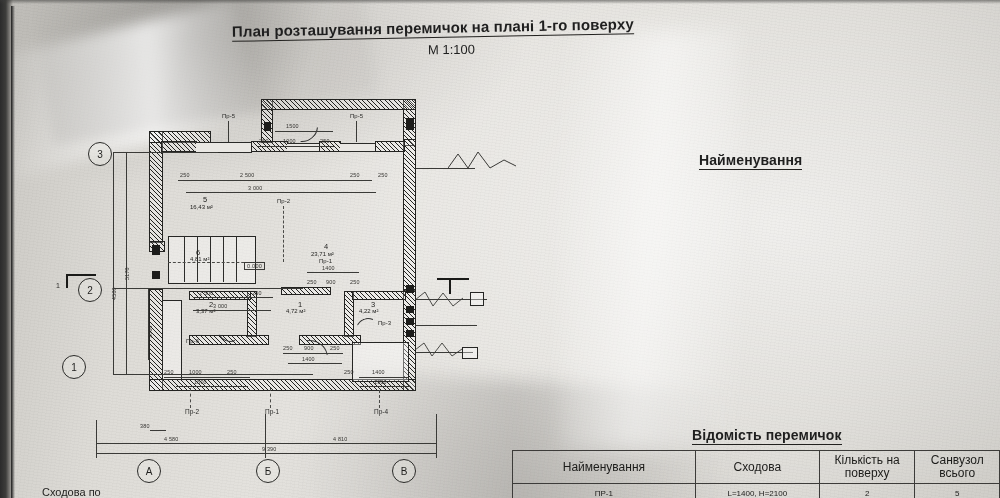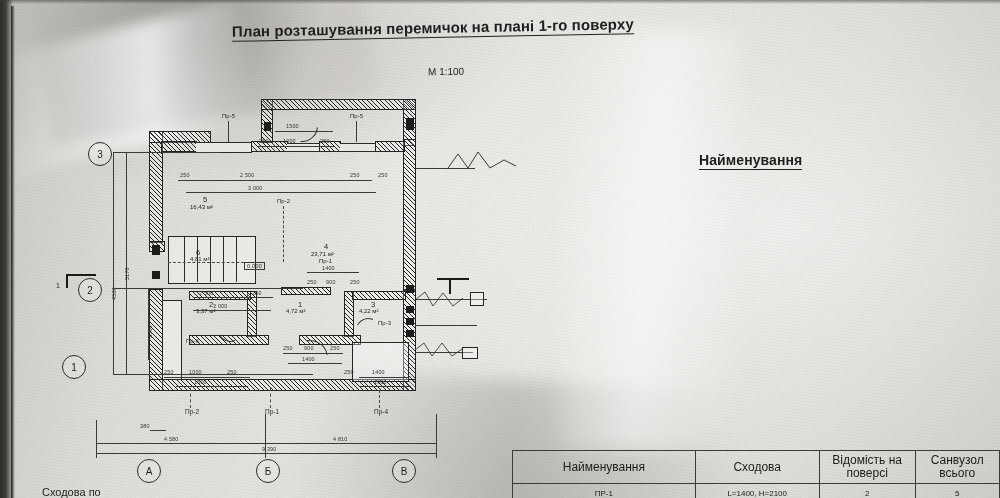--- a/index.html
+++ b/index.html
@@ -119,21 +119,21 @@
   <div class="grain"></div>
   <div class="crease crease-a"></div>
   <div class="crease crease-b"></div>
   <div class="crease crease-c"></div>
   <div class="crease crease-d"></div>
   <div class="edge-left"></div>
   <div class="edge-left2"></div>
   <div class="edge-top"></div>
 
   <div class="ink ttl" style="left:232px;top:19px;font-size:15px;transform:rotate(-1.1deg);">План розташування перемичок на плані 1-го поверху</div>
-  <div class="ink" style="left:428px;top:42px;font-size:10px;transform:rotate(-0.6deg);margin-top:24px;">М 1:100</div>
+  <div class="ink" style="left:428px;top:42px;font-size:13px;transform:rotate(-0.6deg);">М 1:100</div>
 
   <div id="plan">
 
     <div class="wall" style="left:150px;top:132px;width:12px;height:110px;"></div>
     <div class="wall" style="left:150px;top:132px;width:60px;height:10px;"></div>
     <div class="wall" style="left:262px;top:100px;width:10px;height:42px;"></div>
     <div class="wall" style="left:404px;top:100px;width:11px;height:45px;"></div>
     <div class="wall" style="left:262px;top:100px;width:153px;height:9px;"></div>
     <div class="wall" style="left:404px;top:140px;width:11px;height:150px;"></div>
     <div class="wall" style="left:404px;top:290px;width:11px;height:100px;"></div>
@@ -361,26 +361,27 @@
         <td class="ar">4,81</td>
       </tr>
       <tr>
         <td class="num blank"></td>
         <td class="nm blank"></td>
         <td class="ar blank">57,26 м²</td>
       </tr>
     </tbody>
   </table>
 
+  <div class="ink ttl" id="vid-title">Відомість перемичок</div>
   <table id="vid">
     <thead>
       <tr>
         <th style="width:185px;">Найменування</th>
         <th style="width:125px;">Сходова</th>
-        <th style="width:95px;">Відомість на поверсі</th>
+        <th style="width:95px;">Кількість на поверху</th>
         <th style="width:83px;">Санвузол всього</th>
       </tr>
     </thead>
     <tbody>
       <tr>
         <td>ПР-1</td>
         <td>L=1400, H=2100</td>
         <td>2</td>
         <td>5</td>
       </tr>

